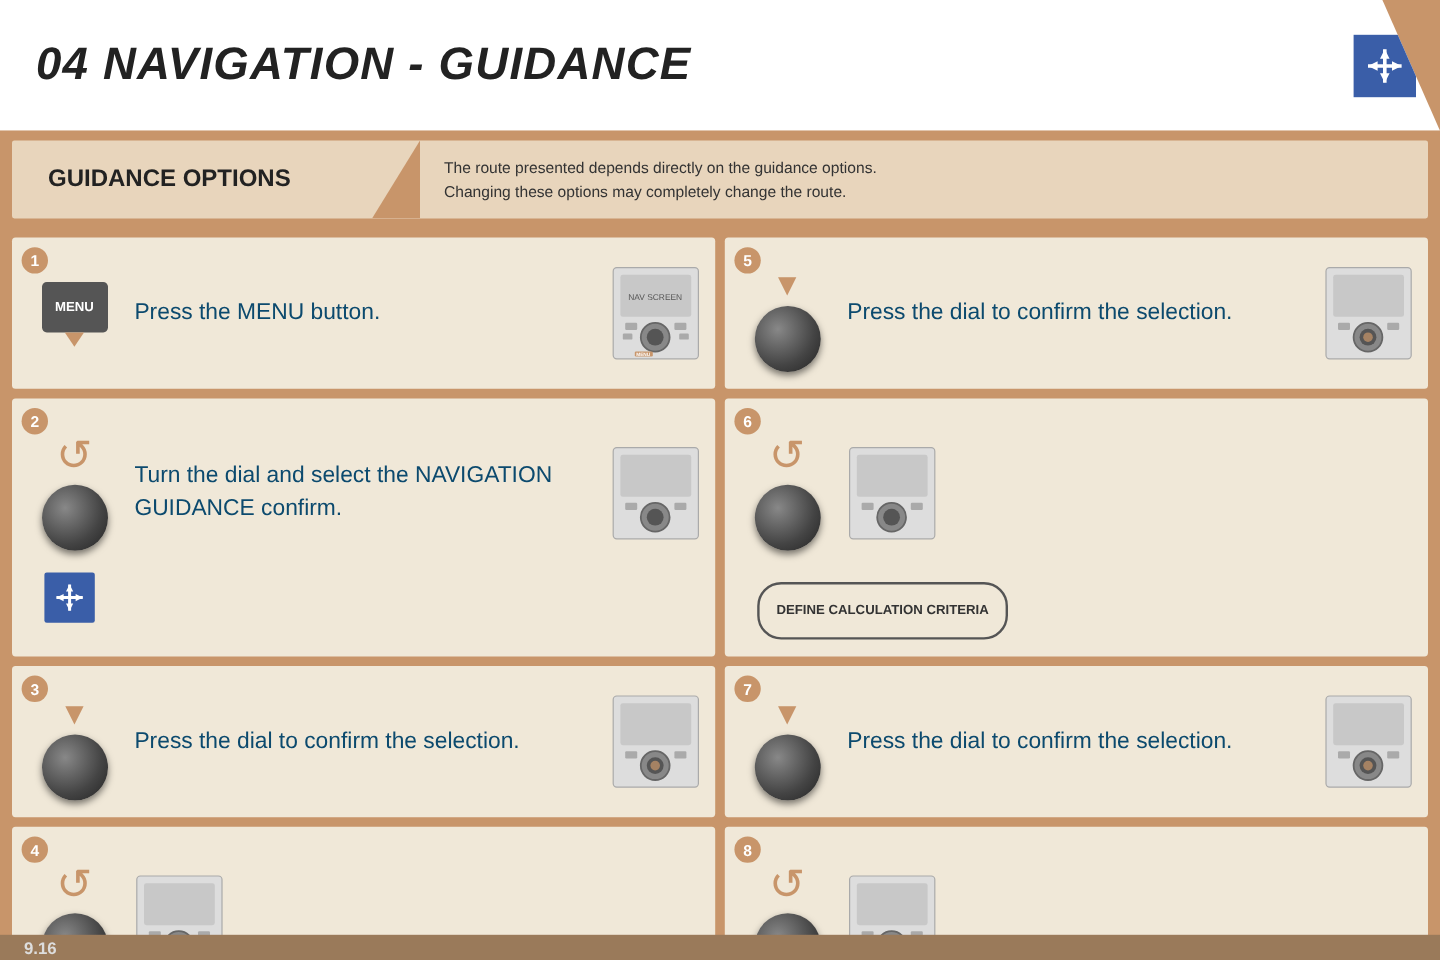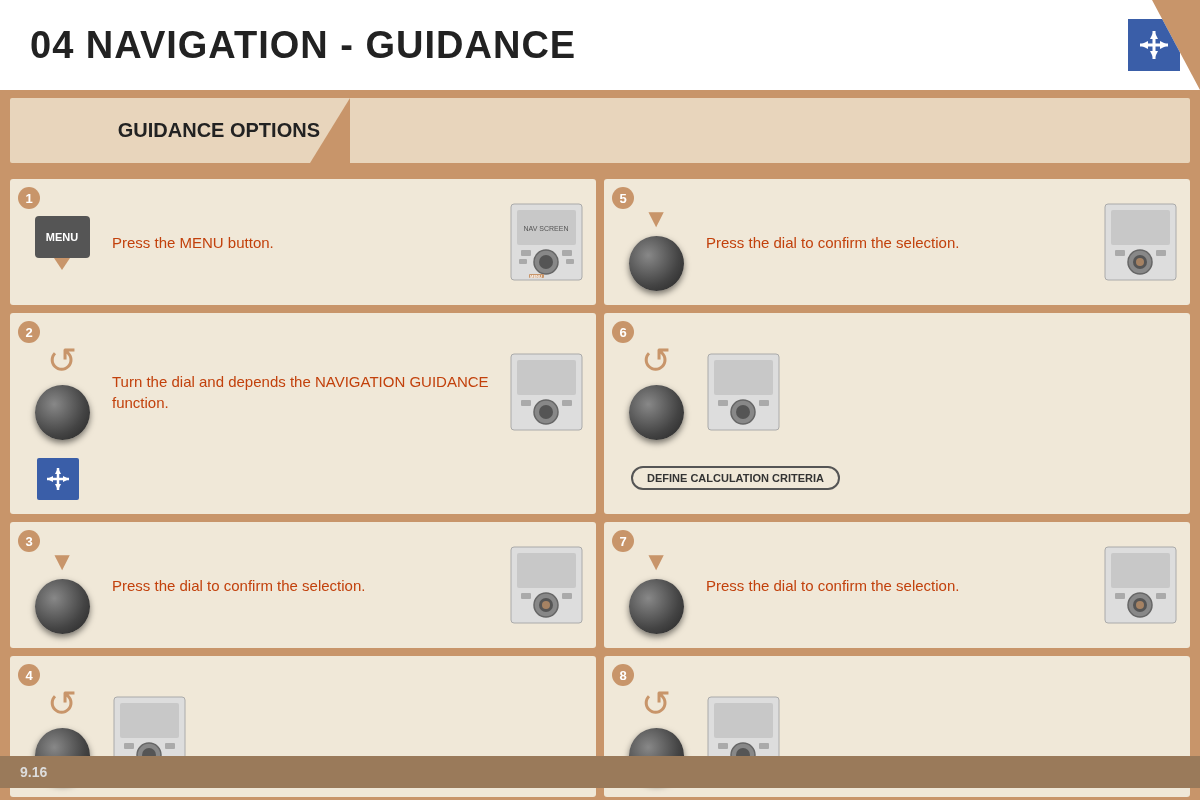--- a/index.html
+++ b/index.html
@@ -8,26 +8,27 @@
       height: 800px;
       background: #c8956a;
       font-family: Arial, sans-serif;
       overflow: hidden;
       position: relative;
     }
 
     
     .header {
       background: white;
-      height: 90px;
+      height: 109px;
       display: flex;
       align-items: center;
       padding: 0 30px;
       position: relative;
       clip-path: polygon(0 0, 96% 0, 100% 100%, 0 100%);
+      font-style: italic;
     }
     .header-title {
       font-size: 38px;
       font-weight: bold;
       color: #222;
       letter-spacing: 1px;
     }
     .header-icon {
       position: absolute;
       right: 20px;
@@ -43,21 +44,20 @@
 
     
     .guidance-banner {
       background: #e8d5bc;
       height: 65px;
       display: flex;
       align-items: center;
       padding: 0 30px;
       margin: 8px 10px;
       border-radius: 2px;
-      text-align: right;
     }
     .guidance-banner-title {
       font-size: 20px;
       font-weight: bold;
       color: #222;
       flex: 0 0 280px;
     }
     .guidance-banner-diagonal {
       width: 40px;
       height: 65px;
@@ -112,22 +112,22 @@
       display: flex;
       flex-direction: column;
       align-items: center;
       justify-content: center;
       gap: 6px;
       margin-top: 10px;
     }
 
     .step-content {
       flex: 1;
-      font-size: 15px;
-      color: #c2410c;
+      font-size: 19px;
+      color: #0c4a6e;
       line-height: 1.4;
     }
 
     .step-diagram {
       flex: 0 0 75px;
       width: 75px;
       height: 80px;
     }
 
     
@@ -182,43 +182,43 @@
       display: flex;
       align-items: center;
       justify-content: center;
       border-radius: 2px;
     }
 
     
     .option-pill {
       border: 2px solid #555;
       border-radius: 20px;
-      padding: 4px 14px;
+      padding: 16px 14px;
       font-size: 11px;
       font-weight: bold;
       color: #333;
       text-align: center;
       margin-top: 8px;
       display: inline-block;
     }
 
     
     .device-svg {
       width: 75px;
       height: 80px;
     }
 
     
     .footer {
       position: absolute;
-      bottom: 12px;
+      bottom: 0;
       left: 0;
       right: 0;
       background: #9a7a5a;
-      height: 32px;
+      height: 21px;
       display: flex;
       align-items: center;
       padding: 0 20px;
     }
     .footer-text {
       color: #ddd;
       font-size: 14px;
       font-weight: bold;
     }
 
@@ -242,20 +242,24 @@
       <polygon points="18,32 14,24 22,24" fill="white"></polygon>
       <polygon points="4,18 12,14 12,22" fill="white"></polygon>
       <polygon points="32,18 24,14 24,22" fill="white"></polygon>
     </svg>
   </div>
 </div>
 
 <div class="guidance-banner">
   <span class="guidance-banner-title">GUIDANCE OPTIONS</span>
   <div class="guidance-banner-diagonal"></div>
+  <div>
+    <div class="guidance-banner-text">The route presented depends directly on the guidance options.</div>
+    <div class="guidance-banner-text">Changing these options may completely change the route.</div>
+  </div>
 </div>
 
 <div class="steps-grid">
 
   <div class="step-card">
     <div class="step-number">1</div>
     <div class="step-icon-area">
       <div style="position:relative; display:flex; flex-direction:column; align-items:center;">
         <div class="menu-button-icon">MENU</div>
         <div style="height:20px;"></div>
@@ -301,21 +305,21 @@
     </div>
   </div>
 
   <div class="step-card" style="flex-direction:column; align-items:flex-start; padding-left:12px;">
     <div class="step-number">2</div>
     <div style="display:flex; align-items:center; gap:10px; margin-top:16px; width:100%;">
       <div class="step-icon-area" style="margin-top:0;">
         <div class="curved-arrow">↺</div>
         <div class="dial-knob"></div>
       </div>
-      <div class="step-content">Turn the dial and depends the NAVIGATION GUIDANCE function.</div>
+      <div class="step-content">Turn the dial and select the NAVIGATION GUIDANCE confirm.</div>
       <div class="step-diagram">
         <svg class="device-svg" viewBox="0 0 75 80">
           <rect x="2" y="2" width="71" height="76" rx="3" fill="#ddd" stroke="#aaa" stroke-width="1"></rect>
           <rect x="8" y="8" width="59" height="35" rx="2" fill="#c8c8c8"></rect>
           <circle cx="37" cy="60" r="12" fill="#888" stroke="#666" stroke-width="1.5"></circle>
           <circle cx="37" cy="60" r="7" fill="#555"></circle>
           <rect x="12" y="48" width="10" height="6" rx="1" fill="#aaa"></rect>
           <rect x="53" y="48" width="10" height="6" rx="1" fill="#aaa"></rect>
         </svg>
       </div>

